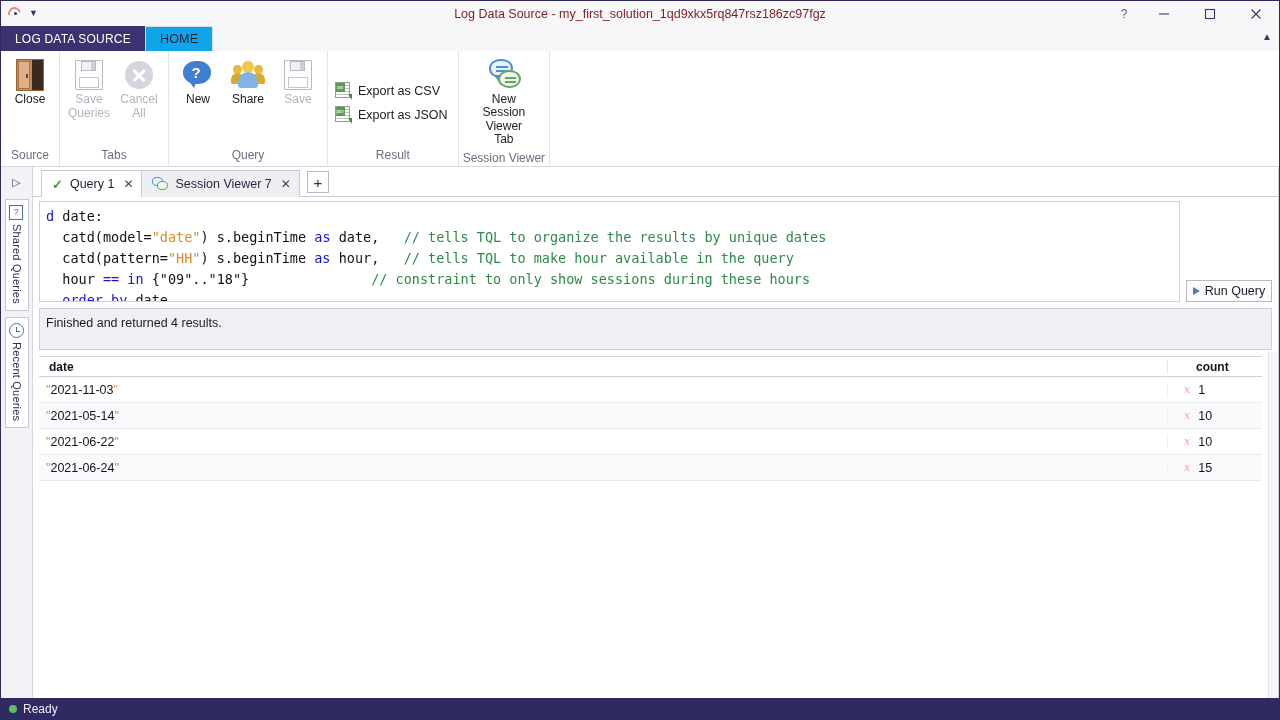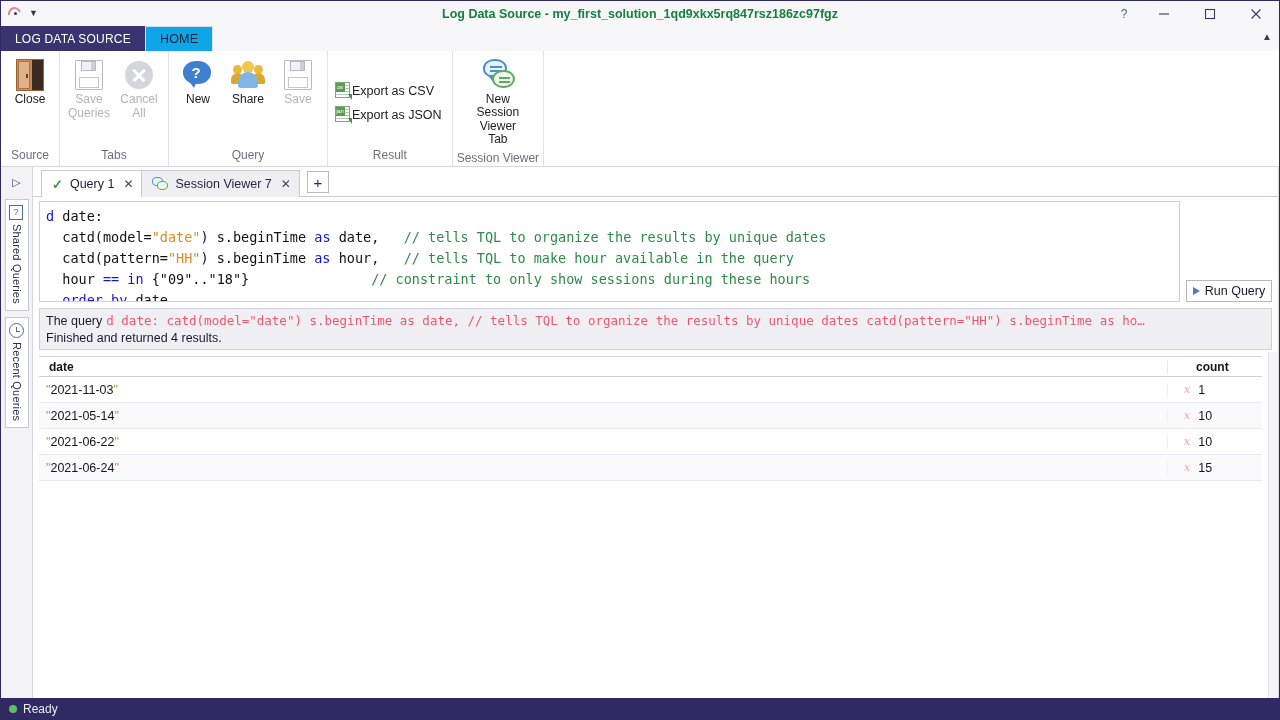--- a/index.html
+++ b/index.html
@@ -36,21 +36,21 @@
     transform: rotate(30deg);
     position: absolute; top: 1px; left: 1px;
   }
   .qat-logo-dot {
     position: absolute; top: 6px; left: 7px;
     width: 3px; height: 3px; background: #3a3566; border-radius: 50%;
   }
   .qat-drop { font-size: 9px; color: #33305e; line-height: 1; }
   .title-text {
     position: absolute; left: 0; right: 0; text-align: center;
-    font-size: 12.5px; color: #15803d; pointer-events: none; font-weight: bold;
+    font-size: 12.5px; color: #7f1d1d; pointer-events: none;
   }
   .win-controls {
     margin-left: auto; display: flex; align-items: center; height: 25px;
   }
   .win-btn {
     width: 46px; height: 25px; display: flex; align-items: center; justify-content: center;
     color: #3a3566; font-size: 13px;
   }
   .win-btn.help { width: 34px; font-size: 12px; color: #5b5788; }
   .win-btn svg { display:block; }
@@ -103,21 +103,21 @@
   .rbtn {
     width: 50px; display: flex; flex-direction: column; align-items: center;
     padding: 3px 2px; text-align: center; line-height: 13px; font-size: 12px;
     color: #222;
   }
   .rbtn.wide { width: 58px; }
   .rbtn.disabled { color: #b2b2bd; }
   .rbtn .ico { height: 34px; display: flex; align-items: center; justify-content: center; }
   .rbtn .lbl { margin-top: 1px; }
   .rbtn-small {
-    display: flex; align-items: center; padding: 3px 6px 3px 2px;
+    display: flex; align-items: center; gap: 6px; padding: 3px 6px 3px 2px;
     font-size: 12.5px; color: #222;
   }
   .rbtn-small .ico { width: 18px; display:flex; align-items:center; justify-content:center; }
   .rsmall-col { display: flex; flex-direction: column; justify-content: center; padding-top: 4px; }
 
   
   .ico-door { width: 28px; height: 32px; position: relative; }
   .ico-door .frame { position: absolute; inset: 0; background: #c8895c; border: 1px solid #9b6236; }
   .ico-door .panel { position: absolute; top: 2px; left: 2px; bottom: 2px; width: 12px; background: #e0b089; border: 1px solid #a97445; }
   .ico-door .open { position: absolute; top: 1px; right: 1px; bottom: 1px; width: 11px; background: #3a2a20; }
@@ -556,24 +556,20 @@
         <div class="editor" id="editor"><div><span class="s-kw">d</span><span class="s-pl"> date:</span></div><div><span class="s-pl">  catd(model=</span><span class="s-str">"date"</span><span class="s-pl">) s.beginTime </span><span class="s-kw">as</span><span class="s-pl"> date,</span><span class="s-com">   // tells TQL to organize the results by unique dates</span></div><div><span class="s-pl">  catd(pattern=</span><span class="s-str">"HH"</span><span class="s-pl">) s.beginTime </span><span class="s-kw">as</span><span class="s-pl"> hour,</span><span class="s-com">   // tells TQL to make hour available in the query</span></div><div><span class="s-pl">  hour </span><span class="s-kw">==</span><span class="s-pl"> </span><span class="s-kw">in</span><span class="s-pl"> {"09".."18"}</span><span class="s-com">               // constraint to only show sessions during these hours</span></div><div><span class="s-pl">  </span><span class="s-kw">order by</span><span class="s-pl"> date</span></div></div>
         <div class="run-col">
           <div class="run-btn">
             <span class="tri"></span>
             <span>Run Query</span>
           </div>
         </div>
       </div>
 
       <div class="statuspanel">
-        <div class="sp-line1">
-          <span class="sp-prefix">The query</span>
-          <span class="sp-query">d date:    catd(model="date") s.beginTime as date,  // tells TQL to organize the results by unique dates   catd(pattern="HH") s.beginTime as ho…</span>
-        </div>
         <div class="sp-line2">Finished and returned 4 results.</div>
       </div>
 
       <div style="display:flex; flex:1; min-height:0; margin-top:2px;">
         <div class="results">
           <div class="rt-head">
             <div class="th th-date">date</div>
             <div class="th th-count">count</div>
           </div>
           <div class="rt-body" id="rtbody">

